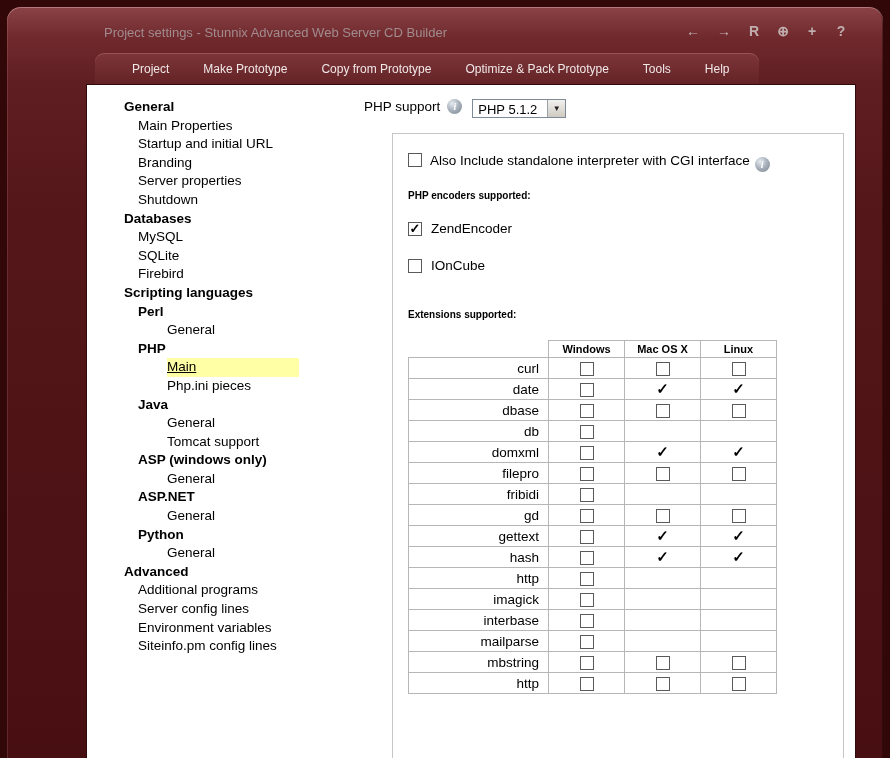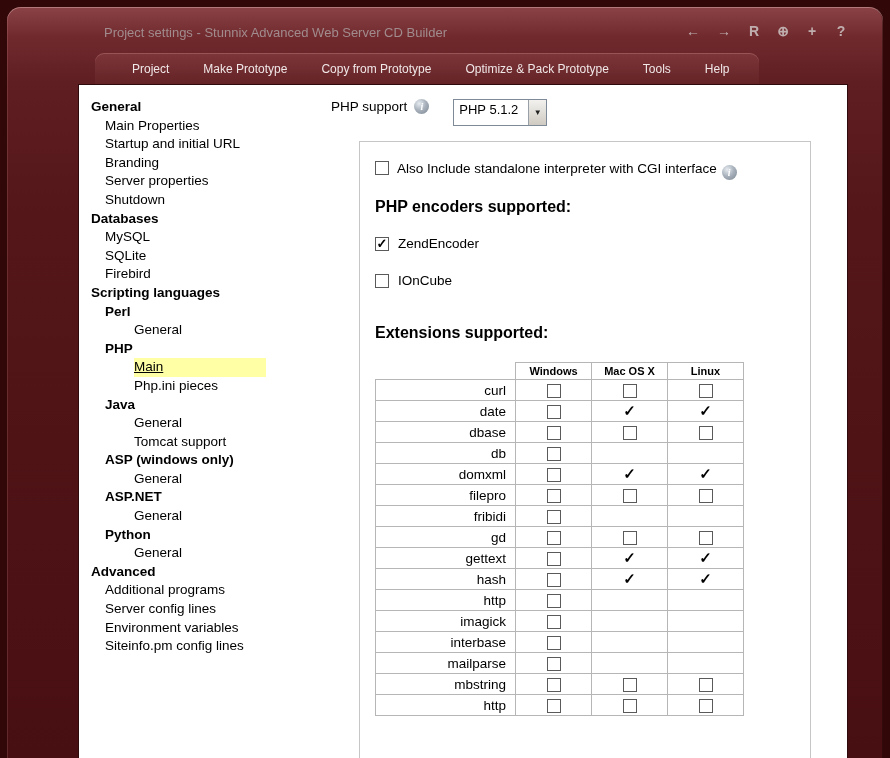--- a/index.html
+++ b/index.html
@@ -22,23 +22,23 @@
   .menustrip {
     position:absolute; left:88px; top:0; height:31px; padding:0 12px 0 20px;
     display:flex; align-items:center;
     background:linear-gradient(180deg,#7d363a,#642326);
     border-radius:9px 9px 0 0;
     box-shadow: inset 0 1px 0 rgba(255,210,210,.2);
   }
   .menu-item { padding:0 17px; font-size:12px; color:var(--menu_text,#f0e7e7); white-space:nowrap; cursor:default; }
 
   .content {
-    position:absolute; left:71px; top:77px; width:770px; bottom:0;
+    position:absolute; left:79px; top:77px; width:770px; bottom:0;
     background:#fff; display:flex; overflow:hidden;
-    border-top:1px solid #2f0a0c; border-left:1px solid #2f0a0c; border-right:1px solid #2f0a0c;
+    border-top:1px solid #2f0a0c; border-left:1px solid #2f0a0c; border-right:1px solid #2f0a0c;padding-left:25px;
   }
 
   .sidebar { width:252px; flex-shrink:0; padding:13px 0 0 12px; font-size:13.5px; line-height:18.6px; color:#000; }
   .tree-item { white-space:nowrap; cursor:default; }
   .tree-item.bold { font-weight:bold; }
   .lvl0 { margin-left:0; }
   .lvl1 { margin-left:14px; }
   .lvl2 { margin-left:43px; }
   .selected { background:var(--selection,#ffffa6); display:inline-block; width:132px;text-decoration:underline; }
 
@@ -46,40 +46,40 @@
   .php-row { display:flex; align-items:flex-start; gap:7px; font-size:13.5px; }
 
   .info-icon {
     width:15px; height:15px; border-radius:50%; flex-shrink:0;
     background:radial-gradient(circle at 35% 30%, #e6ebf0 0%, #aab3bd 45%, #79848f 100%);
     color:#fff; font-size:10px; font-weight:bold; font-style:italic;
     display:inline-flex; align-items:center; justify-content:center;
     font-family:"Liberation Serif", serif;
   }
 
-  .combo { display:inline-flex; align-items:stretch; border:1px solid #7f8a99; background:#fff; height:27px; margin-left:17px; }
+  .combo { display:inline-flex; align-items:stretch; border:1px solid #7f8a99; background:#fff; height:19px; margin-left:3px; }
   .combo-text { padding:2px 10px 0 5px; font-size:13px; min-width:74px; white-space:nowrap; }
   .combo-btn { width:18px; background:linear-gradient(180deg,#f2f1ee,#cfcbc2); border-left:1px solid #9aa0a8; font-size:8px; display:flex; align-items:center; justify-content:center; color:#222; }
 
   .panel {
     margin:15px 0 0 28px; width:452px; min-height:720px;
     border:1px solid #c6c6c6; padding:17px 15px 30px 15px; font-size:13.5px;
   }
 
   .cb {
     width:14px; height:14px; border:1px solid #5a5a5a; background:#fff;
     display:inline-block; font-size:13px; line-height:12px; text-align:center;
     color:#000; font-weight:bold; flex-shrink:0;
   }
 
   .cgi-row { width:368px; line-height:19px; }
   .cgi-row .cb { vertical-align:-2px; margin-right:8px; }
   .cgi-row .info-icon { vertical-align:-3px; margin-left:5px; }
 
-  .heading { font-weight:bold; margin:18px 0 20px; font-size:16px; }
+  .heading { font-weight:bold; margin:18px 0 20px; font-size:10px; }
   .heading.ext { margin-top:36px; }
 
   .enc-row { margin-bottom:22px; display:flex; align-items:center; gap:9px; }
 
   .ext-table { border-collapse:collapse; margin-top:2px; }
   .ext-table th, .ext-table td { border:1px solid #b6b6b6; }
   .ext-table th { font-size:11px; font-weight:bold; height:17px; padding:0 6px; background:#fff; }
   .ext-table th.empty { border:none; }
   .ext-name { width:140px; text-align:right; padding:1px 9px 1px 6px; font-size:13.5px; height:21px; white-space:nowrap; }
   .ext-cell { width:76px; text-align:center; vertical-align:middle; height:21px; }

